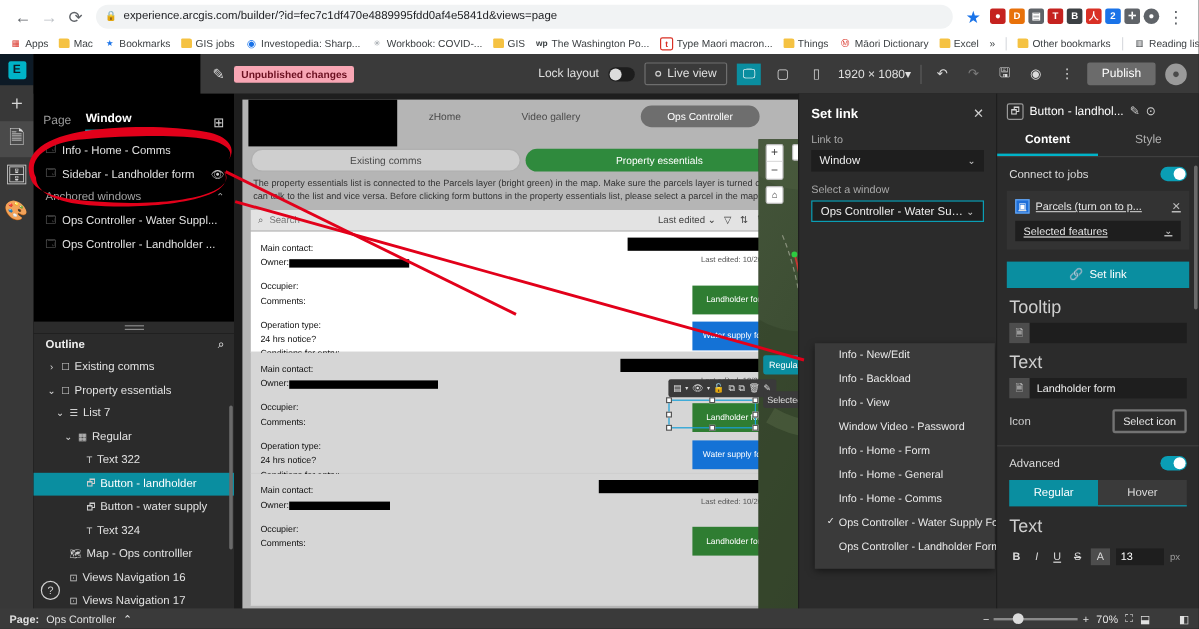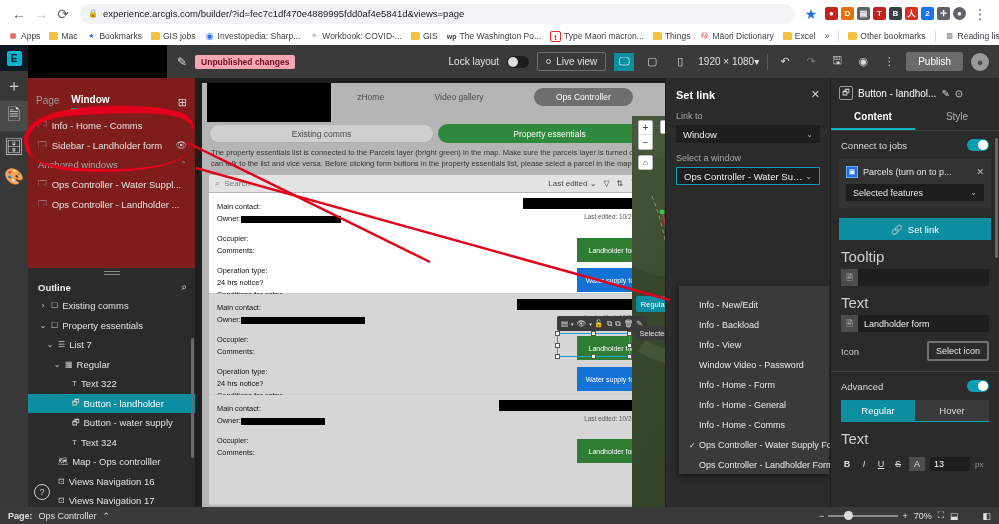--- a/index.html
+++ b/index.html
@@ -61,21 +61,21 @@
   .rail-btn {
     width: 28px; height: 30px; display: flex; align-items: center; justify-content: center;
     color: #d8d8d8; cursor: pointer;
   }
   .rail-btn.active { background: #4a4a4a; }
   .rail-spacer { flex: 1; }
 
   
   #left-panel {
     position: absolute; left: 28px; top: 0; width: 167px; height: 479px;
-    background: #7f1d1d; color: #d8d8d8;
+    background: #000000; color: #d8d8d8;
   }
   #black-banner {
     position: absolute; left: 0; top: 0; width: 167px; height: 33px; background: #000;
   }
   #tabs-row {
     position: absolute; left: 0; top: 46px; width: 167px; height: 22px;
     display: flex; align-items: center; padding: 0 8px; gap: 12px;
   }
   .p-tab { font-size: 10px; color: #9a9a9a; cursor: pointer; padding-bottom: 3px; }
   .p-tab.active { color: #fff; font-weight: bold; border-bottom: 2px solid #00b3c8; }
@@ -261,42 +261,42 @@
     padding: 0 7px; font-size: 9.5px; color: #efefef; cursor: pointer;
   }
   .sl-select .cv { margin-left: auto; font-size: 8px; color: #bdbdbd; }
   .sl-select.focused { border: 1px solid #0a9eb5; }
   .sl-select .truncate { overflow: hidden; text-overflow: ellipsis; white-space: nowrap; }
   #sl-dropdown {
     position: absolute; left: 13px; top: 208px; width: 150px; background: #3a3a3a;
     padding: 4px 0; box-shadow: 0 2px 6px rgba(0,0,0,.5);
   }
   .sl-opt {
-    height: 20px; display: flex; align-items: flex-end; padding: 0 6px 0 10px;
+    height: 20px; display: flex; align-items: flex-start; padding: 0 6px 0 10px;
     font-size: 9px; color: #eaeaea; cursor: pointer; white-space: nowrap;
   }
   .sl-opt .tick { width: 10px; font-size: 8px; color: #eaeaea; flex: none; }
 
   
   #inspector {
     position: absolute; left: 830px; top: 33px; width: 169px; height: 446px;
     background: #2b2b2b; color: #ddd; border-left: 1px solid #1e1e1e;
   }
   #ins-head { display: flex; align-items: center; gap: 5px; padding: 8px 8px 6px 8px; }
   #ins-head .ico { width: 14px; height: 14px; border: 1px solid #9a9a9a; border-radius: 2px; font-size: 8px; display: flex; align-items: center; justify-content: center; color: #d8d8d8; }
   #ins-title { font-size: 10px; color: #fff; overflow: hidden; text-overflow: ellipsis; white-space: nowrap; max-width: 92px; }
   #ins-head .act { font-size: 10px; color: #cfcfcf; cursor: pointer; }
   #ins-tabs { display: flex; border-bottom: 1px solid #3f3f3f; }
   .ins-tab { flex: 1; text-align: center; font-size: 10px; color: #b0b0b0; padding: 5px 0 6px; cursor: pointer; }
   .ins-tab.active { color: #fff; font-weight: bold; border-bottom: 2px solid #00b3c8; }
   .ins-row { display: flex; align-items: center; padding: 8px 10px 0 10px; }
   .ins-row .lbl { font-size: 9.5px; color: #dcdcdc; }
   .toggle { margin-left: auto; width: 22px; height: 12px; border-radius: 6px; background: #0a9eb5; position: relative; cursor: pointer; }
   .toggle .knob { position: absolute; right: 1px; top: 1px; width: 10px; height: 10px; border-radius: 50%; background: #fff; }
-  #data-card { margin: 8px 8px 0 8px; background: #333; padding: 7px; }
+  #data-card { margin: 8px 8px 0 8px; background: #333; padding: 7px; text-decoration: underline; }
   #data-card .top { display: flex; align-items: center; gap: 5px; }
   #data-card .lyr-ico { width: 12px; height: 12px; background: #1e6fd9; border: 1px solid #6aa8f0; display: flex; align-items: center; justify-content: center; font-size: 7px; color: #fff; }
   #data-card .lyr-name { font-size: 9px; color: #e6e6e6; overflow: hidden; text-overflow: ellipsis; white-space: nowrap; flex: 1; }
   #data-card .x { font-size: 9px; color: #bdbdbd; cursor: pointer; }
   #data-card .sel {
     margin-top: 6px; height: 17px; background: #1e1e1e; display: flex; align-items: center;
     padding: 0 7px; font-size: 9px; color: #e6e6e6; cursor: pointer;
   }
   #data-card .sel .cv { margin-left: auto; font-size: 8px; color: #bdbdbd; }
   #set-link-btn {

